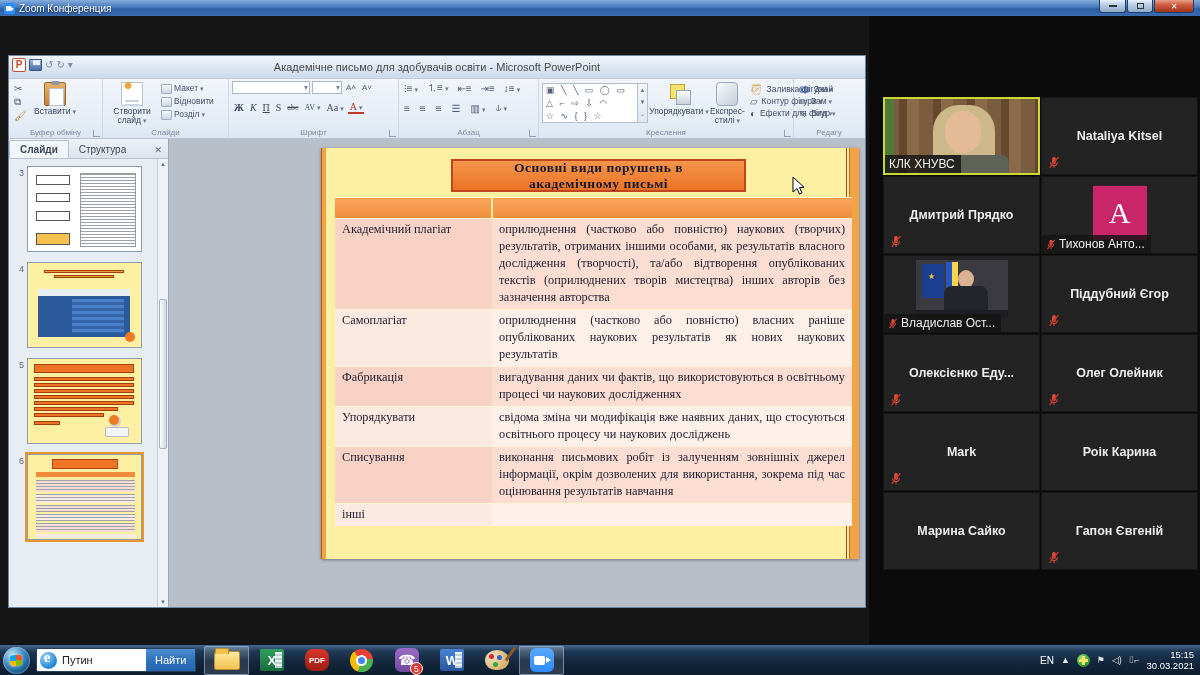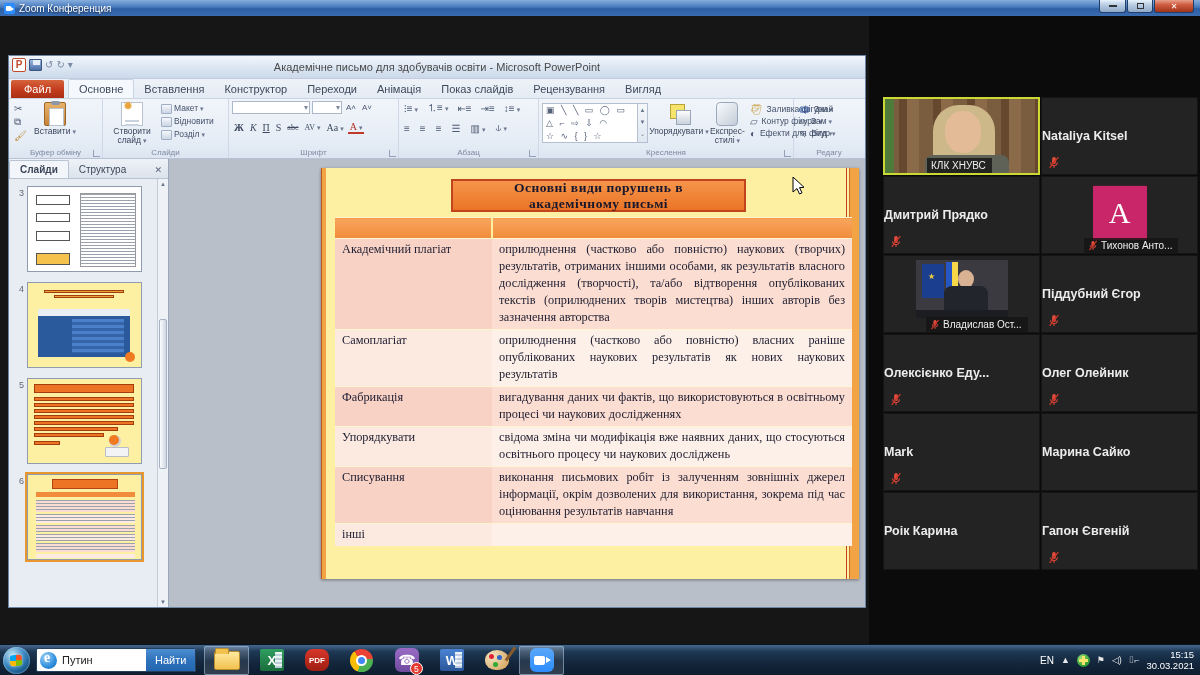--- a/index.html
+++ b/index.html
@@ -142,25 +142,25 @@
       font-size:8px; display:flex; align-items:center; padding:0 5px; flex:none;}
   .st-seg { padding:0 7px; border-right:1px solid #5d5d5d; white-space:nowrap; }
   .st-right { margin-left:auto; display:flex; gap:2px; align-items:center; padding-right:6px;}
   .vbtn { width:10px; height:8px; border:1px solid #777; background:#4a4a4a; font-size:5px; color:#ddd; text-align:center; line-height:7px;}
   .vbtn.on { background:#e8a33d; border-color:#f2c06e; }
 
   
   .participants { position:absolute; left:869px; top:0; width:331px; height:628px; background:#0b0b0b; }
   .ptiles { position:absolute; left:14px; top:81px; width:315px; display:grid; grid-template-columns:157px 157px; gap:1px; }
   .tile { position:relative; width:157px; height:78px; background:#232323; border:1px solid #151515; overflow:hidden;}
-  .pname { position:absolute; left:0; right:0; top:50%; transform:translateY(-50%); 
+  .pname { position:absolute; left:0; right:0; top:50%; transform:translateY(-50%); text-align:center;
       color:#ececec; font-size:12.5px; font-weight:bold; white-space:nowrap; overflow:hidden;}
   .mic { position:absolute; left:6px; bottom:5px; width:12px; height:13px; }
   .namestrip { position:absolute; left:0; bottom:0; display:flex; align-items:center; gap:3px;
-      background:rgba(20,20,20,.8); color:#efefef; font-size:10px; padding:2px 6px 2px 4px; max-width:90%; white-space:nowrap; overflow:hidden;margin-left:42px;}
+      background:rgba(20,20,20,.8); color:#efefef; font-size:12px; padding:2px 6px 2px 4px; max-width:90%; white-space:nowrap; overflow:hidden;}
   .namestrip .mic { position:static; width:10px; height:11px; flex:none;}
 
   
   .tile.video { border:2px solid #ccd935; background:
       linear-gradient(90deg,#4f7a3a 0 9px, transparent 9px),
       repeating-linear-gradient(90deg,#7a5c3e 0 14px,#66482e 14px 22px,#8a6a48 22px 34px); }
   .v-hair { position:absolute; left:48px; top:6px; width:62px; height:68px; background:#cdb889; border-radius:26px 26px 10px 10px; }
   .v-face { position:absolute; left:60px; top:12px; width:36px; height:42px; background:#e3bb96; border-radius:46%; }
   .v-body { position:absolute; left:40px; top:56px; width:84px; height:22px; background:#5e6257; border-radius:8px 8px 0 0; }
 
@@ -262,31 +262,20 @@
         <div class="qat">
           <span class="qat-ppt-icon">P</span>
           <span class="qat-save"></span>
           <span class="qat-glyph">↺</span>
           <span class="qat-glyph">↻</span>
           <span class="qat-glyph">▾</span>
         </div>
         <span class="ppt-title-text">Академічне письмо для здобувачів освіти  -  Microsoft PowerPoint</span>
       </div>
 
-      <div class="ppt-tabrow">
-        <span class="tab-file">Файл</span>
-        <span class="tab active">Основне</span>
-        <span class="tab">Вставлення</span>
-        <span class="tab">Конструктор</span>
-        <span class="tab">Переходи</span>
-        <span class="tab">Анімація</span>
-        <span class="tab">Показ слайдів</span>
-        <span class="tab">Рецензування</span>
-        <span class="tab">Вигляд</span>
-      </div>
 
       <div class="ribbon">
 
         <div class="rgroup" style="width:94px">
           <div class="smallcol" style="width:16px">
             <span class="glyphbtn">✂</span>
             <span class="glyphbtn">⧉</span>
             <span class="glyphbtn" style="color:#b98a3a">🖌︎</span>
           </div>
           <div class="bigbtn">
@@ -622,25 +611,25 @@
           <span class="pname">Mark</span>
           <svg class="mic" viewBox="0 0 16 18">
               <path d="M8 1.5a2.6 2.6 0 0 1 2.6 2.6v4.4a2.6 2.6 0 1 1-5.2 0V4.1A2.6 2.6 0 0 1 8 1.5z" fill="#e14b3c"></path>
               <path d="M3.4 8.6a4.6 4.6 0 0 0 9.2 0" stroke="#e14b3c" stroke-width="1.4" fill="none"></path>
               <line x1="8" y1="13.4" x2="8" y2="16.5" stroke="#e14b3c" stroke-width="1.4"></line>
               <line x1="2" y1="16.5" x2="14" y2="1.5" stroke="#c63427" stroke-width="2"></line>
             </svg>
         </div>
 
         <div class="tile">
+          <span class="pname">Роік Карина</span>
+        </div>
+
+        <div class="tile">
           <span class="pname">Марина Сайко</span>
-        </div>
-
-        <div class="tile">
-          <span class="pname">Роік Карина</span>
         </div>
 
         <div class="tile">
           <span class="pname">Гапон Євгеній</span>
           <svg class="mic" viewBox="0 0 16 18">
               <path d="M8 1.5a2.6 2.6 0 0 1 2.6 2.6v4.4a2.6 2.6 0 1 1-5.2 0V4.1A2.6 2.6 0 0 1 8 1.5z" fill="#e14b3c"></path>
               <path d="M3.4 8.6a4.6 4.6 0 0 0 9.2 0" stroke="#e14b3c" stroke-width="1.4" fill="none"></path>
               <line x1="8" y1="13.4" x2="8" y2="16.5" stroke="#e14b3c" stroke-width="1.4"></line>
               <line x1="2" y1="16.5" x2="14" y2="1.5" stroke="#c63427" stroke-width="2"></line>
             </svg>

